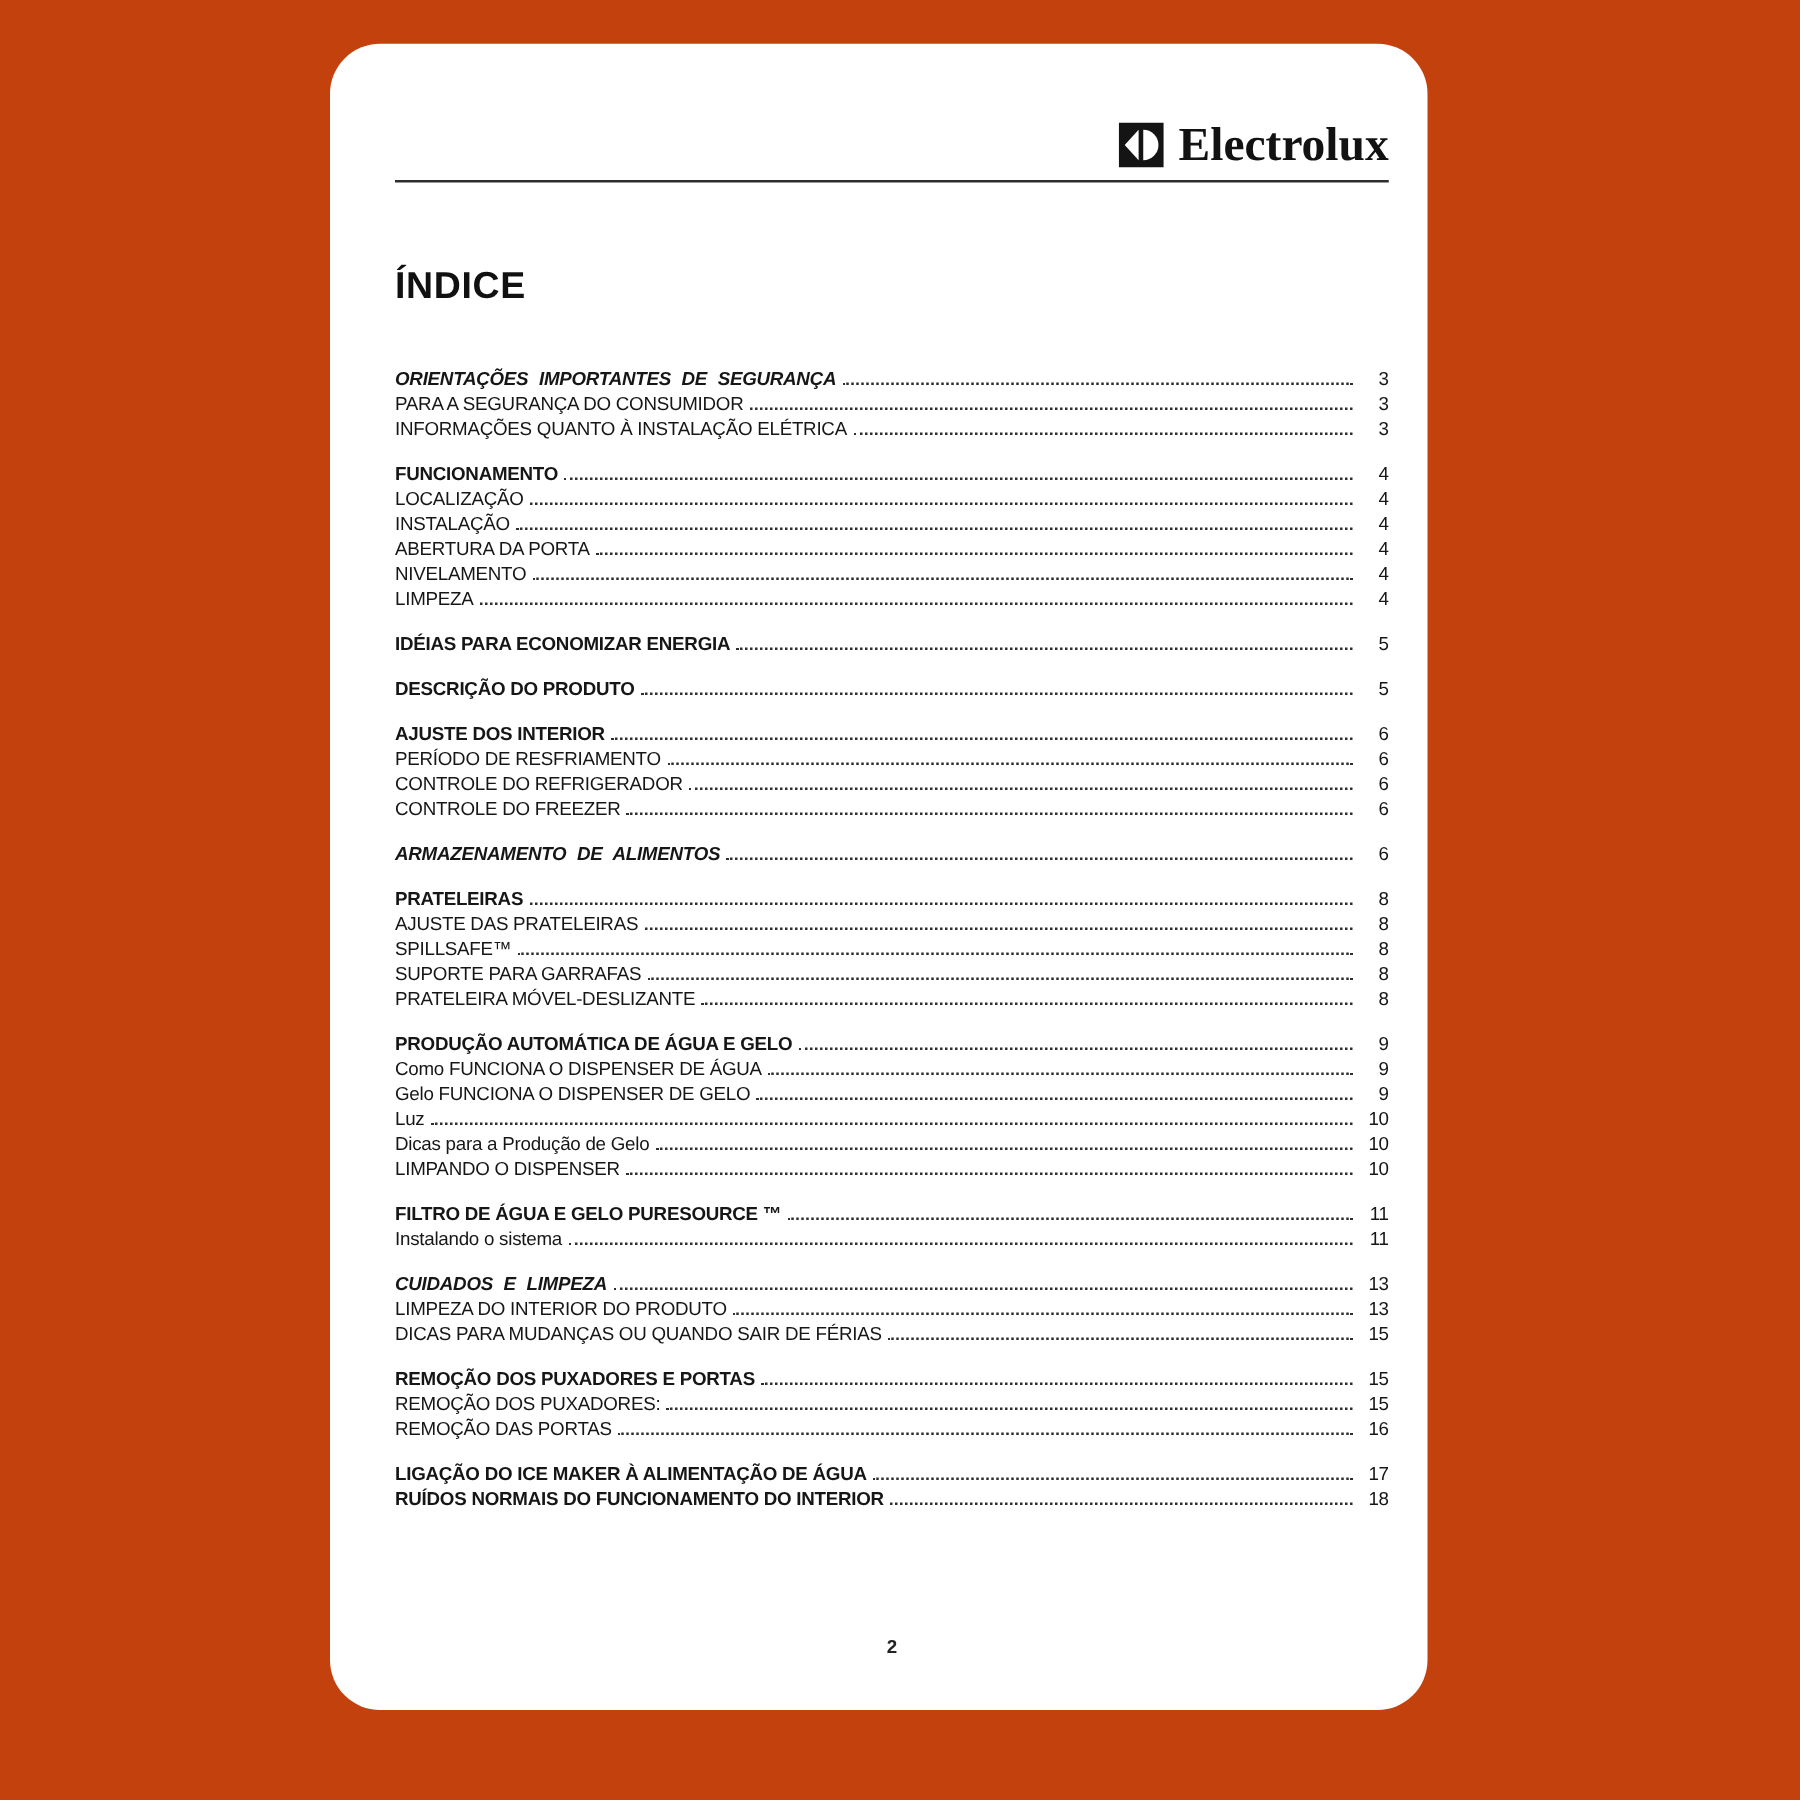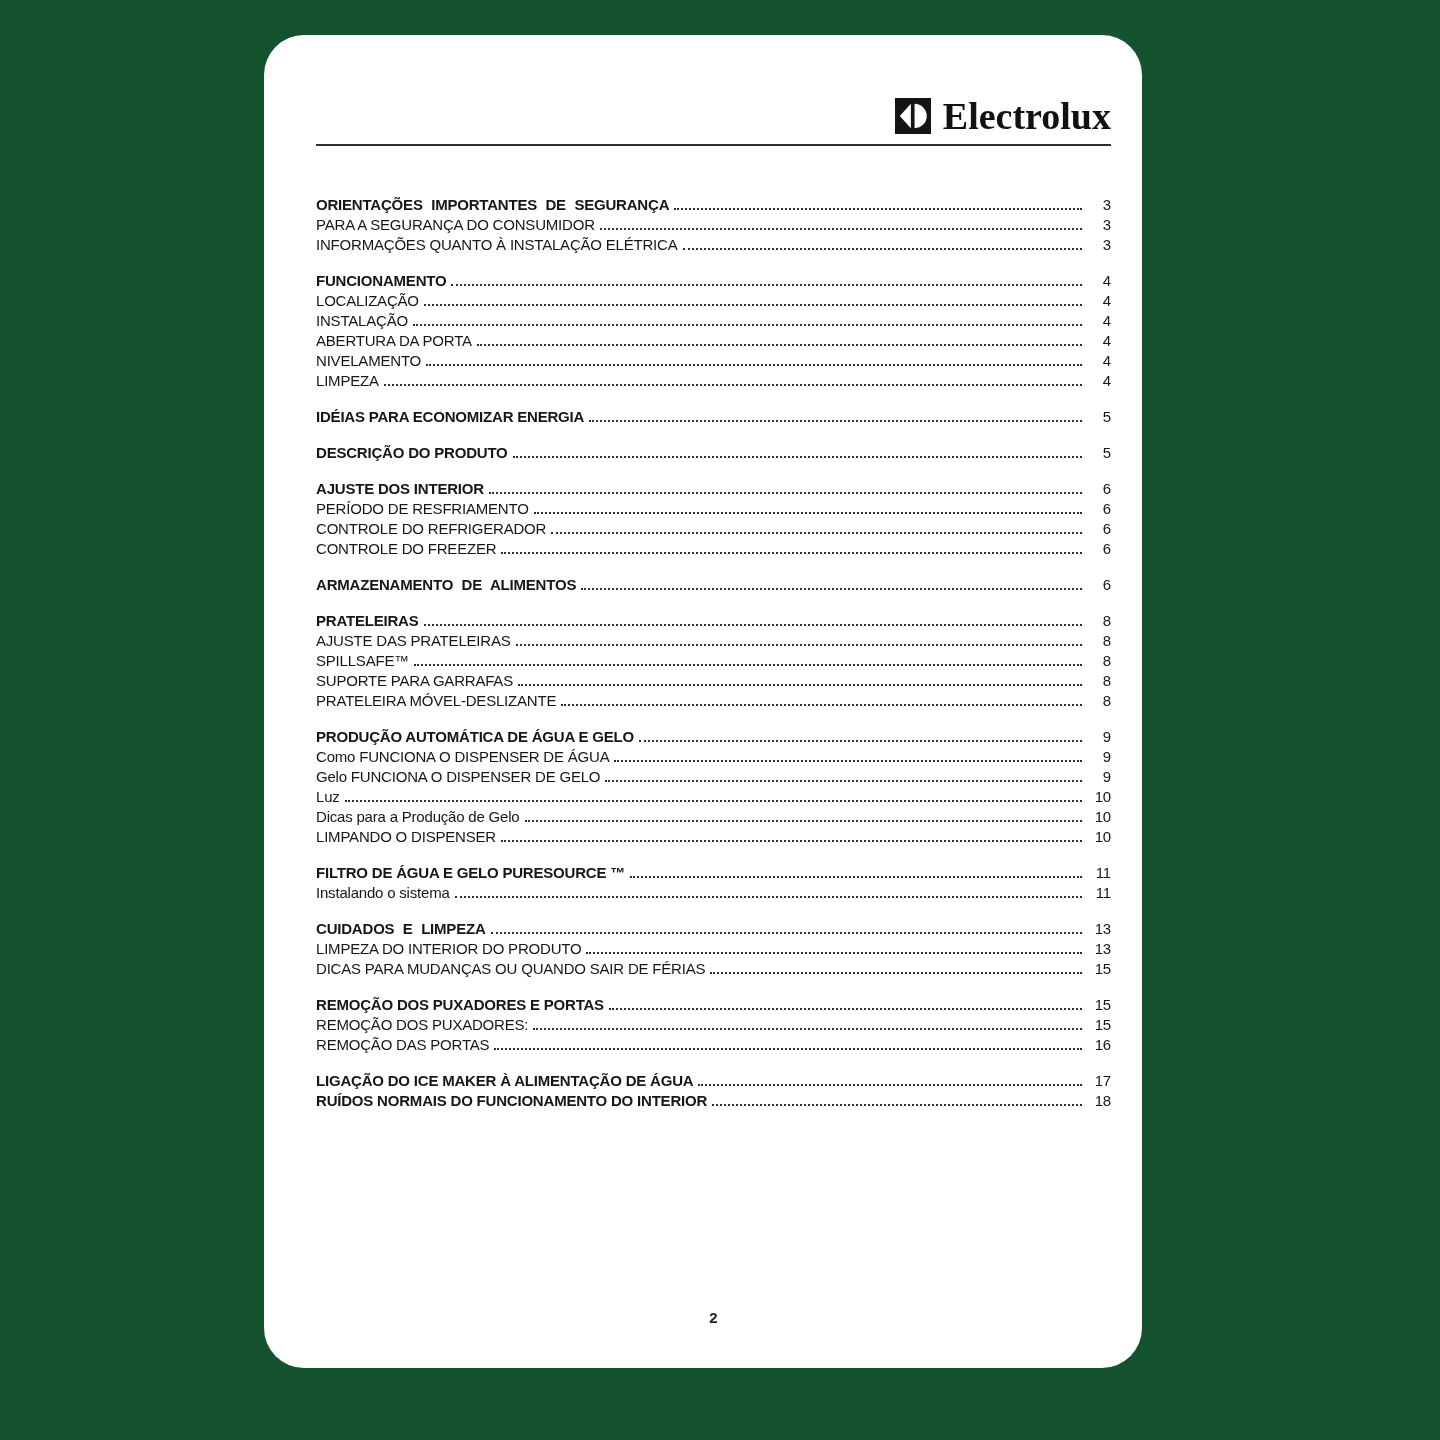--- a/index.html
+++ b/index.html
@@ -59,21 +59,21 @@
     align-items: baseline;
     height: 20px;
     font-size: 15px;
     color: #161616;
   }
   .toc-label {
     white-space: nowrap;
     letter-spacing: -0.2px;
   }
   .toc-row.bold .toc-label { font-weight: bold; }
-  .toc-row.wide .toc-label { word-spacing: 4.5px; }
+  .toc-row.wide .toc-label { word-spacing: 4.5px; font-style: italic; }
   .toc-leader {
     flex: 1;
     border-bottom: 2px dotted #2e2e2e;
     margin: 0 3px 3px 5px;
     min-width: 12px;
   }
   .toc-page {
     flex: 0 0 26px;
     text-align: right;
     letter-spacing: -0.2px;
@@ -84,37 +84,38 @@
     bottom: 42px;
     text-align: center;
     font-size: 15px;
     font-weight: bold;
     color: #222222;
   }
 </style>
 </head>
 <body>
 
-<div class="canvas" style="background: #14532d;">
+<div class="canvas" style="background: #c2410c;">
   <div class="sheet" style="background: rgb(255, 255, 255);">
 
     <header>
       <div class="logo-row">
         <span class="logo-icon">
           <svg width="36" height="36" viewBox="0 0 34 34" aria-hidden="true">
             <rect x="0" y="0" width="34" height="34" fill="#141414"></rect>
             <polygon points="4.5,17 15,5.5 15,28.5" fill="#ffffff"></polygon>
             <path d="M18.5,5.5 A 11.5,11.5 0 0 1 18.5,28.5 Z" fill="#ffffff"></path>
           </svg>
         </span>
         <span class="logo-text">Electrolux</span>
       </div>
       <div class="rule"></div>
     </header>
 
+    <h1 class="title">ÍNDICE</h1>
 
     <main class="toc">
         <div class="toc-group">
           <div class="toc-row bold wide">
             <span class="toc-label">ORIENTAÇÕES IMPORTANTES DE SEGURANÇA</span>
             <span class="toc-leader"></span>
             <span class="toc-page">3</span>
           </div>
           <div class="toc-row">
             <span class="toc-label">PARA A SEGURANÇA DO CONSUMIDOR</span>

